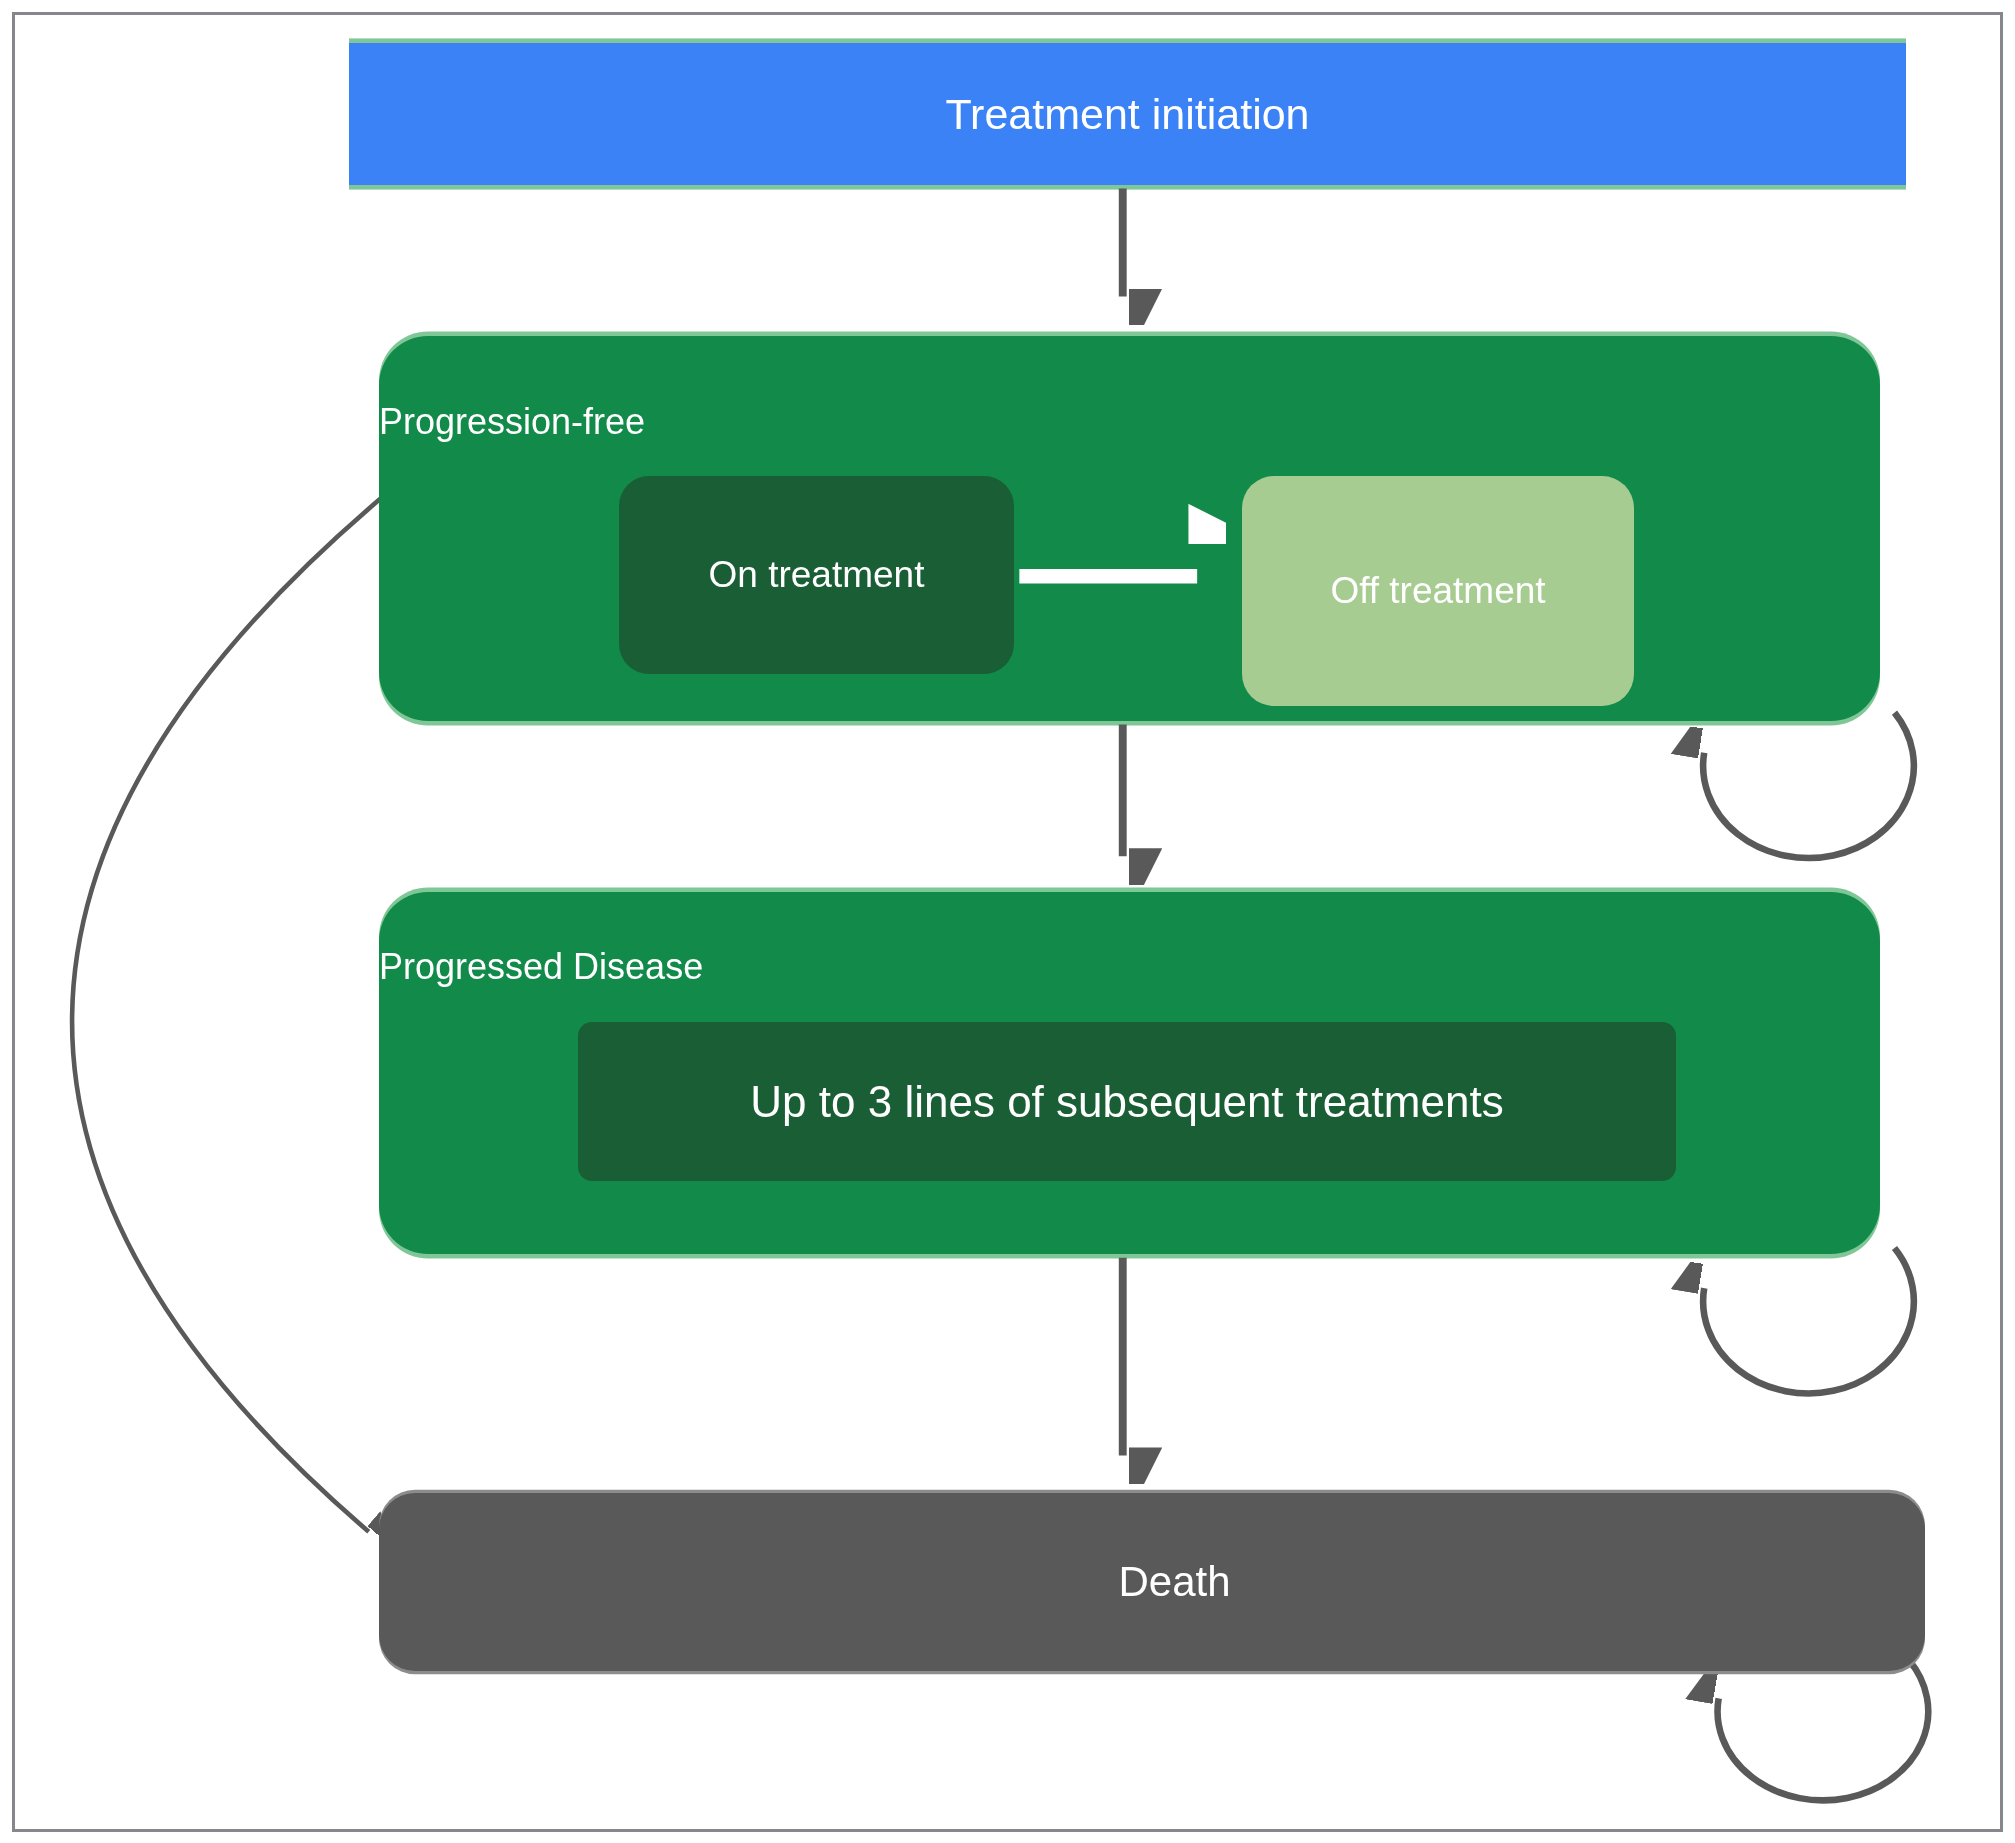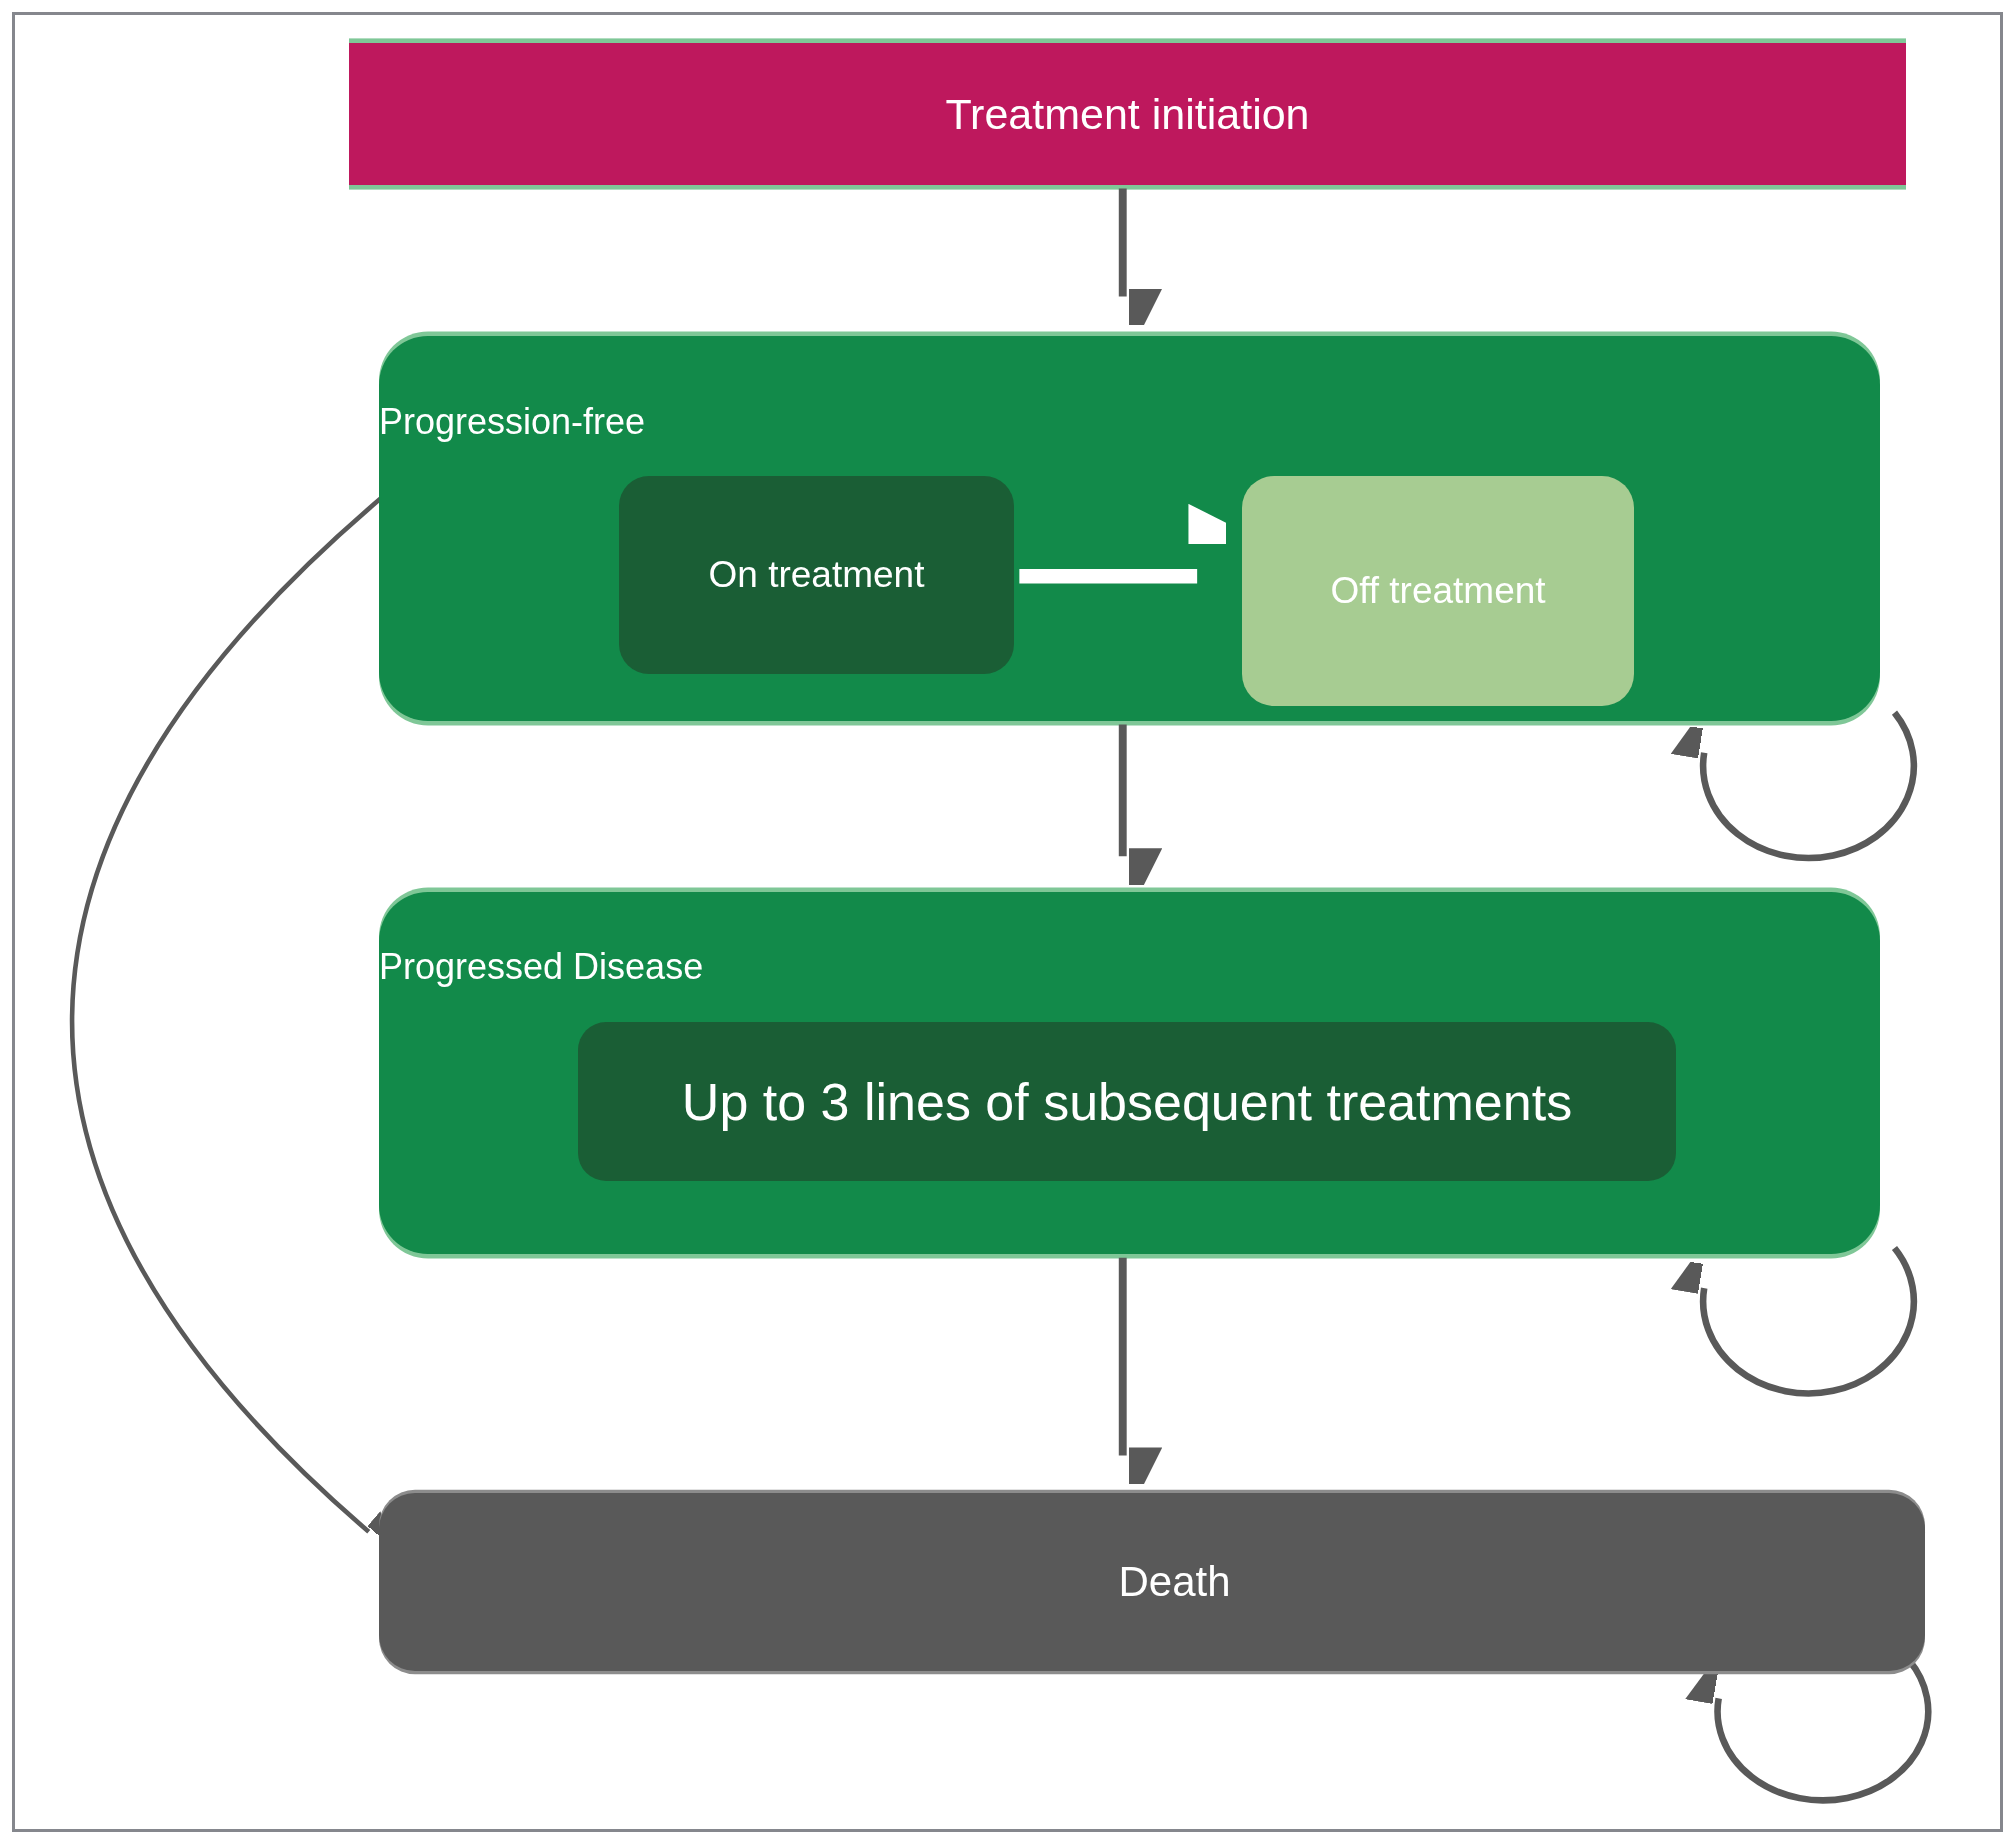--- a/index.html
+++ b/index.html
@@ -15,21 +15,21 @@
     border:3.3px solid #85878D;
     background:transparent;
   }
   .layer{position:absolute;left:0;top:0;width:2015px;height:1844px;pointer-events:none;}
   .bg-layer{z-index:1;}
   .box-layer{z-index:2;}
   .fg-layer{z-index:3;}
 
   .title-bar{
     position:absolute;left:349px;top:43px;width:1557px;height:142px;
-    background:#be185d;
+    background:#3b82f6;
     box-shadow:0 -4.6px 0 0 #7FC797, 0 4.6px 0 0 #7FC797;
     display:flex;align-items:center;justify-content:center;
     color:#ffffff;font-size:43px;
   }
   .state-box{
     position:absolute;left:379px;width:1501px;
     background:#128A4A;border-radius:49px;
     box-shadow:0 -4.6px 0 0 #7FC797, 0 4.6px 0 0 #7FC797;
     color:#ffffff;
   }
@@ -43,23 +43,23 @@
   .pd-title{top:54px;}
   .sub-box{
     position:absolute;border-radius:30px;
     display:flex;align-items:center;justify-content:center;
     color:#ffffff;font-size:37px;text-align:left;
   }
   .on-box{left:240px;top:140px;width:395px;height:198px;background:#1A5E35;}
   .off-box{left:863px;top:140px;width:392px;height:230px;background:#A7CC92;border-radius:32px;}
   .subsequent-box{
     position:absolute;left:199px;top:130px;width:1098px;height:159px;
-    background:#1A5E35;border-radius:28px;
+    background:#1A5E35;border-radius:14px;
     display:flex;align-items:center;justify-content:center;
-    color:#ffffff;font-size:52px;
+    color:#ffffff;font-size:44px;
   }
   .death-box{
     position:absolute;left:379px;top:1493px;width:1501px;height:178px;
     background:#595959;border-radius:36px;
     box-shadow:0 -3.3px 0 0 #8C8C8C, 0 3.3px 0 0 #8C8C8C;
     display:flex;align-items:center;justify-content:center;
     color:#ffffff;font-size:42px;padding-left:45px;
   }
 </style>
 </head>

